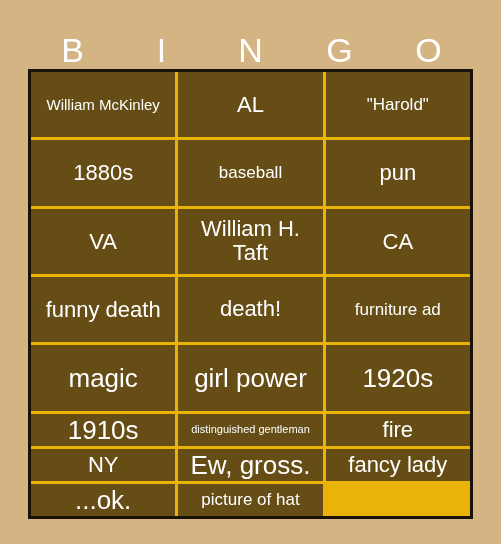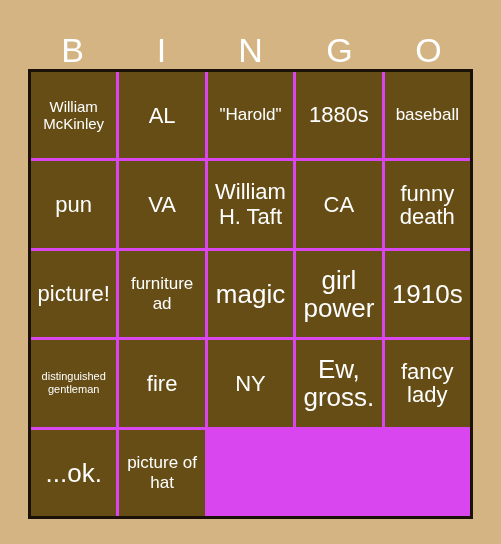--- a/index.html
+++ b/index.html
@@ -34,23 +34,23 @@
     line-height: 38px;
     font-weight: 400;
     letter-spacing: 0px;
     font-family: "Liberation Sans", sans-serif;
   }
   #grid {
     width: 445px;
     height: 450px;
     border: 3px solid #1a1208;
     box-sizing: border-box;
-    background: #d946ef;
+    background: #eab308;
     display: grid;
-    grid-template-columns: repeat(5, 1fr);
+    grid-template-columns: repeat(3, 1fr);
     grid-template-rows: repeat(5, 1fr);
     gap: 3px;
   }
   .cell {
     background: #654d15;
     color: #ffffff;
     display: flex;
     align-items: center;
     justify-content: center;
     text-align: center;
@@ -113,32 +113,35 @@
         <span>William H. Taft</span>
       </div>
     <div class="cell sz-xxl">
         <span>CA</span>
       </div>
 
     <div class="cell sz-xxl">
         <span>funny death</span>
       </div>
     <div class="cell sz-lg">
-        <span>picture!</span>
+        <span>death!</span>
       </div>
     <div class="cell sz-md">
         <span>furniture ad</span>
       </div>
     <div class="cell sz-xl">
         <span>magic</span>
       </div>
     <div class="cell sz-xl">
         <span>girl power</span>
       </div>
 
+    <div class="cell sz-xl">
+        <span>1920s</span>
+      </div>
     <div class="cell sz-xl">
         <span>1910s</span>
       </div>
     <div class="cell sz-xs">
         <span>distinguished gentleman</span>
       </div>
     <div class="cell sz-xxl">
         <span>fire</span>
       </div>
     <div class="cell sz-xxl">

